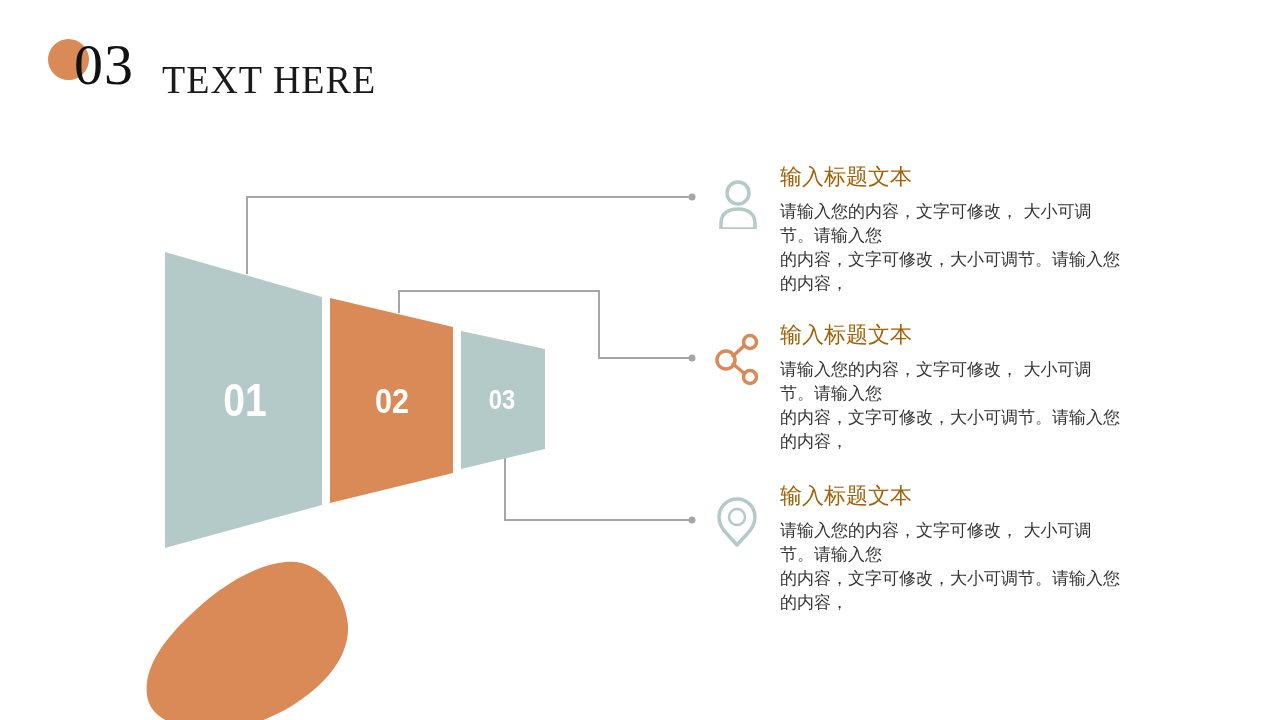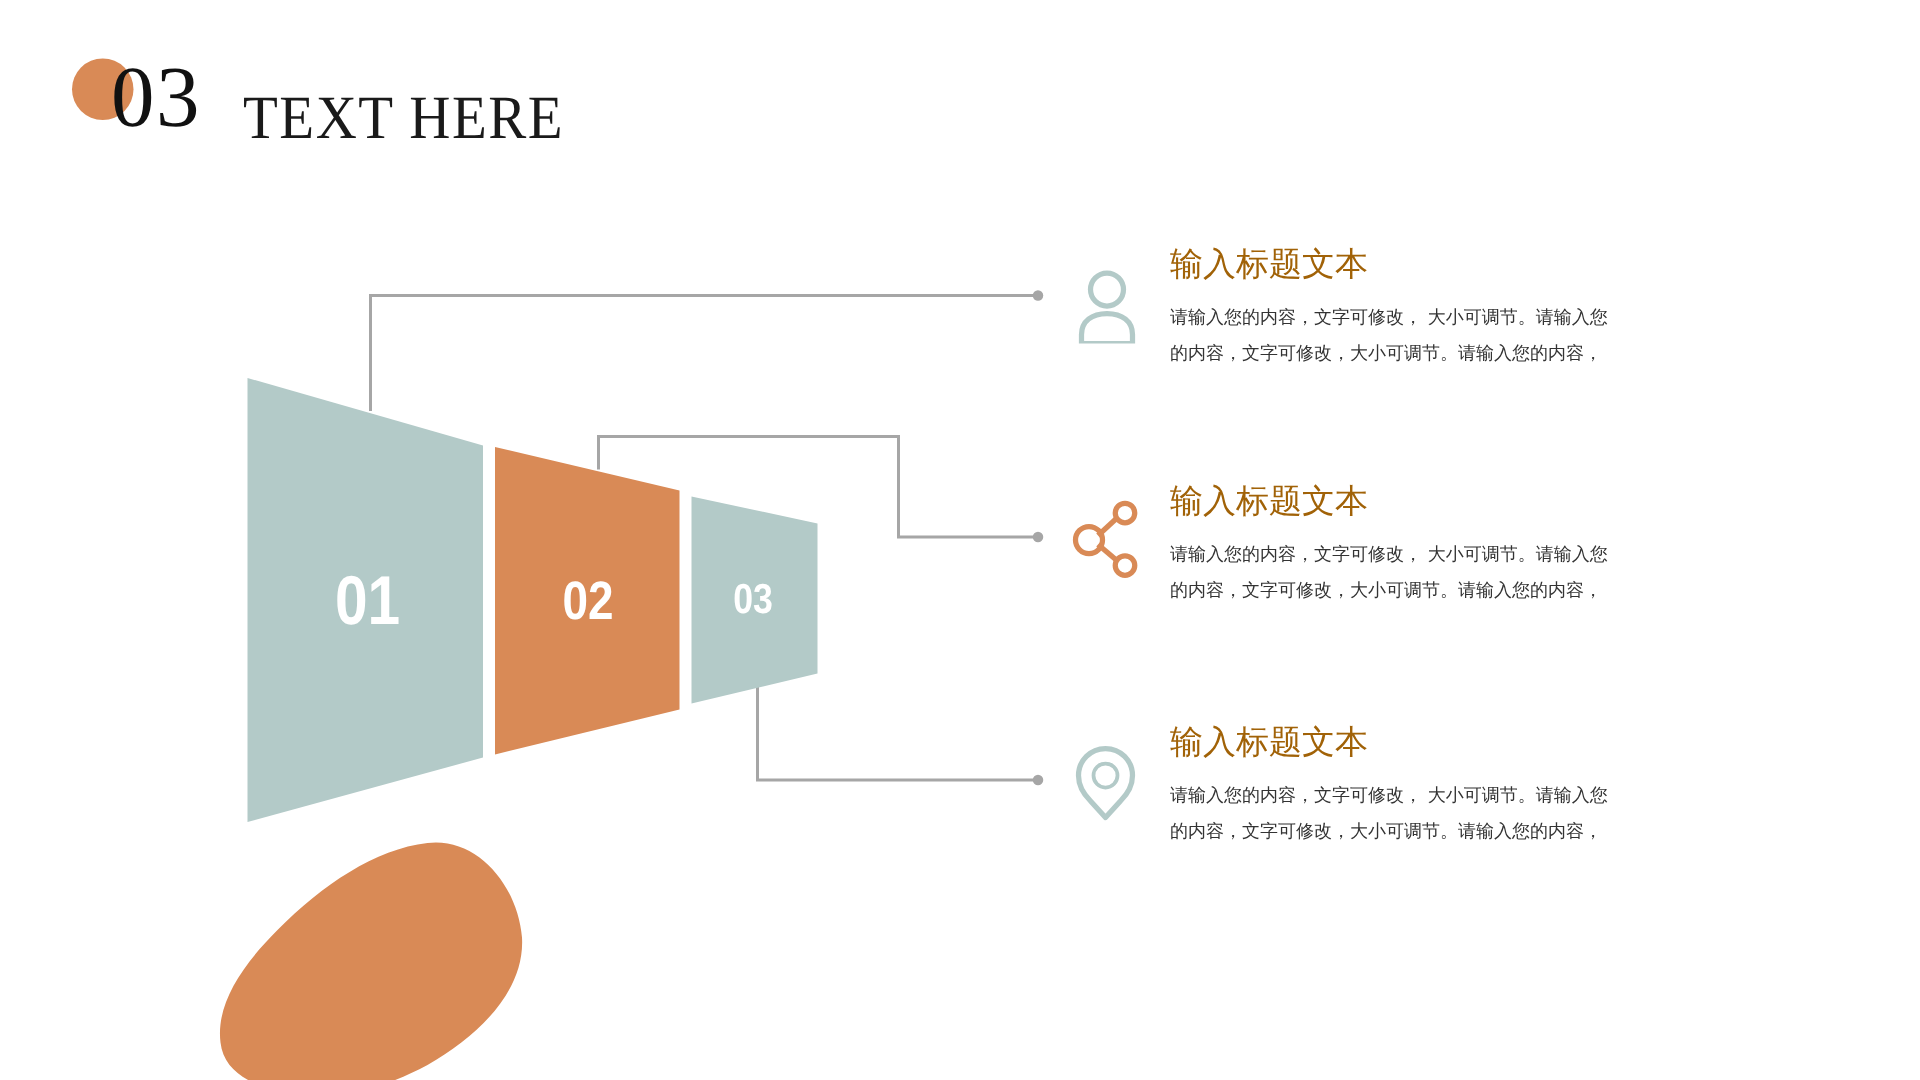--- a/index.html
+++ b/index.html
@@ -29,21 +29,21 @@
     font-weight: bold; fill: #ffffff;
   }
   .item { position: absolute; left: 710px; width: 420px; }
   .item-icon { position: absolute; left: 0; width: 56px; height: 56px; }
   .item-title {
     position: absolute; left: 70px; top: 0;
     font-size: 22px; line-height: 28px; color: #a16207; white-space: nowrap;
   }
   .item-desc {
     position: absolute; left: 70px; top: 36px; width: 340px;
-    font-size: 12px; line-height: 24px; color: #333333;
+    font-size: 17px; line-height: 24px; color: #333333;
   }
 </style>
 </head>
 <body>
 
 <div class="header-dot"></div>
 <div class="header-num">03</div>
 <div class="header-title">TEXT HERE</div>
 
 <svg class="diagram" width="1280" height="720" viewBox="0 0 1280 720">

